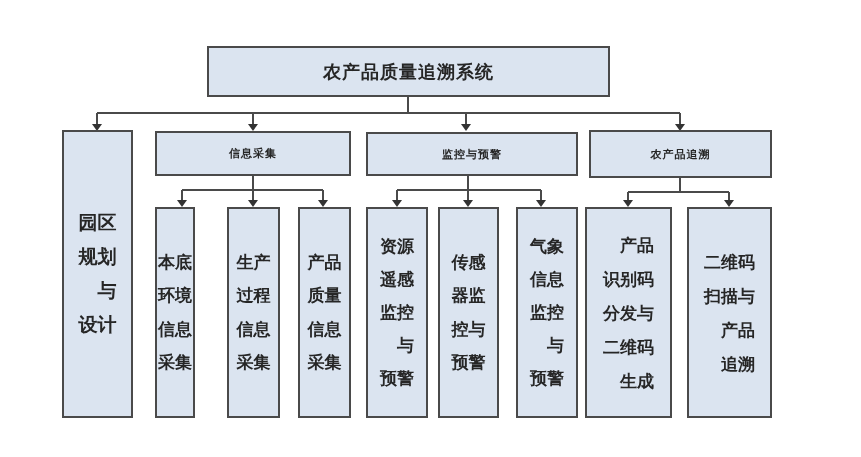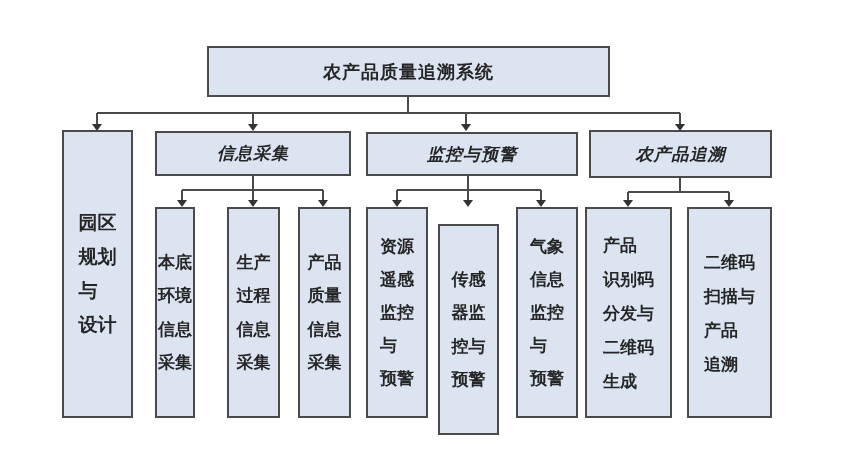--- a/index.html
+++ b/index.html
@@ -14,25 +14,25 @@
   .box{
     position:absolute;
     box-sizing:border-box;
     background:#dbe4f0;
     border:2px solid #4a4a4a;
     color:#262626;
     font-weight:bold;
     display:flex;
     align-items:center;
     justify-content:center;
-    text-align:left;
+    text-align:right;
     white-space:pre-line;
   }
   .box.h1{font-size:18px;letter-spacing:1px;}
-  .box.h2{font-size:17px;letter-spacing:1px;font-style:italic;}
+  .box.h2{font-size:11px;letter-spacing:1px;}
   .box.vert{font-size:17px;line-height:1.95;}
   .box.vert-wide{font-size:17px;line-height:2.0;}
   .box.tall{font-size:19px;line-height:1.78;}
 </style>
 </head>
 <body>
 
 <div id="canvas">
 
   <svg id="connectors" viewBox="0 0 861 457" xmlns="http://www.w3.org/2000/svg">
@@ -79,21 +79,21 @@
   <div class="box vert" style="left:298px;top:207px;width:53px;height:211px;">产品
 质量
 信息
 采集</div>
 
   <div class="box vert" style="left:366px;top:207px;width:62px;height:211px;">资源
 遥感
 监控
 与
 预警</div>
-  <div class="box vert" style="left:438px;top:207px;width:61px;height:211px;margin-top:17px;">传感
+  <div class="box vert" style="left:438px;top:207px;width:61px;height:211px;">传感
 器监
 控与
 预警</div>
   <div class="box vert" style="left:510px;top:207px;width:62px;height:211px;margin-left:6px;">气象
 信息
 监控
 与
 预警</div>
 
   <div class="box vert-wide" style="left:585px;top:207px;width:87px;height:211px;">产品

